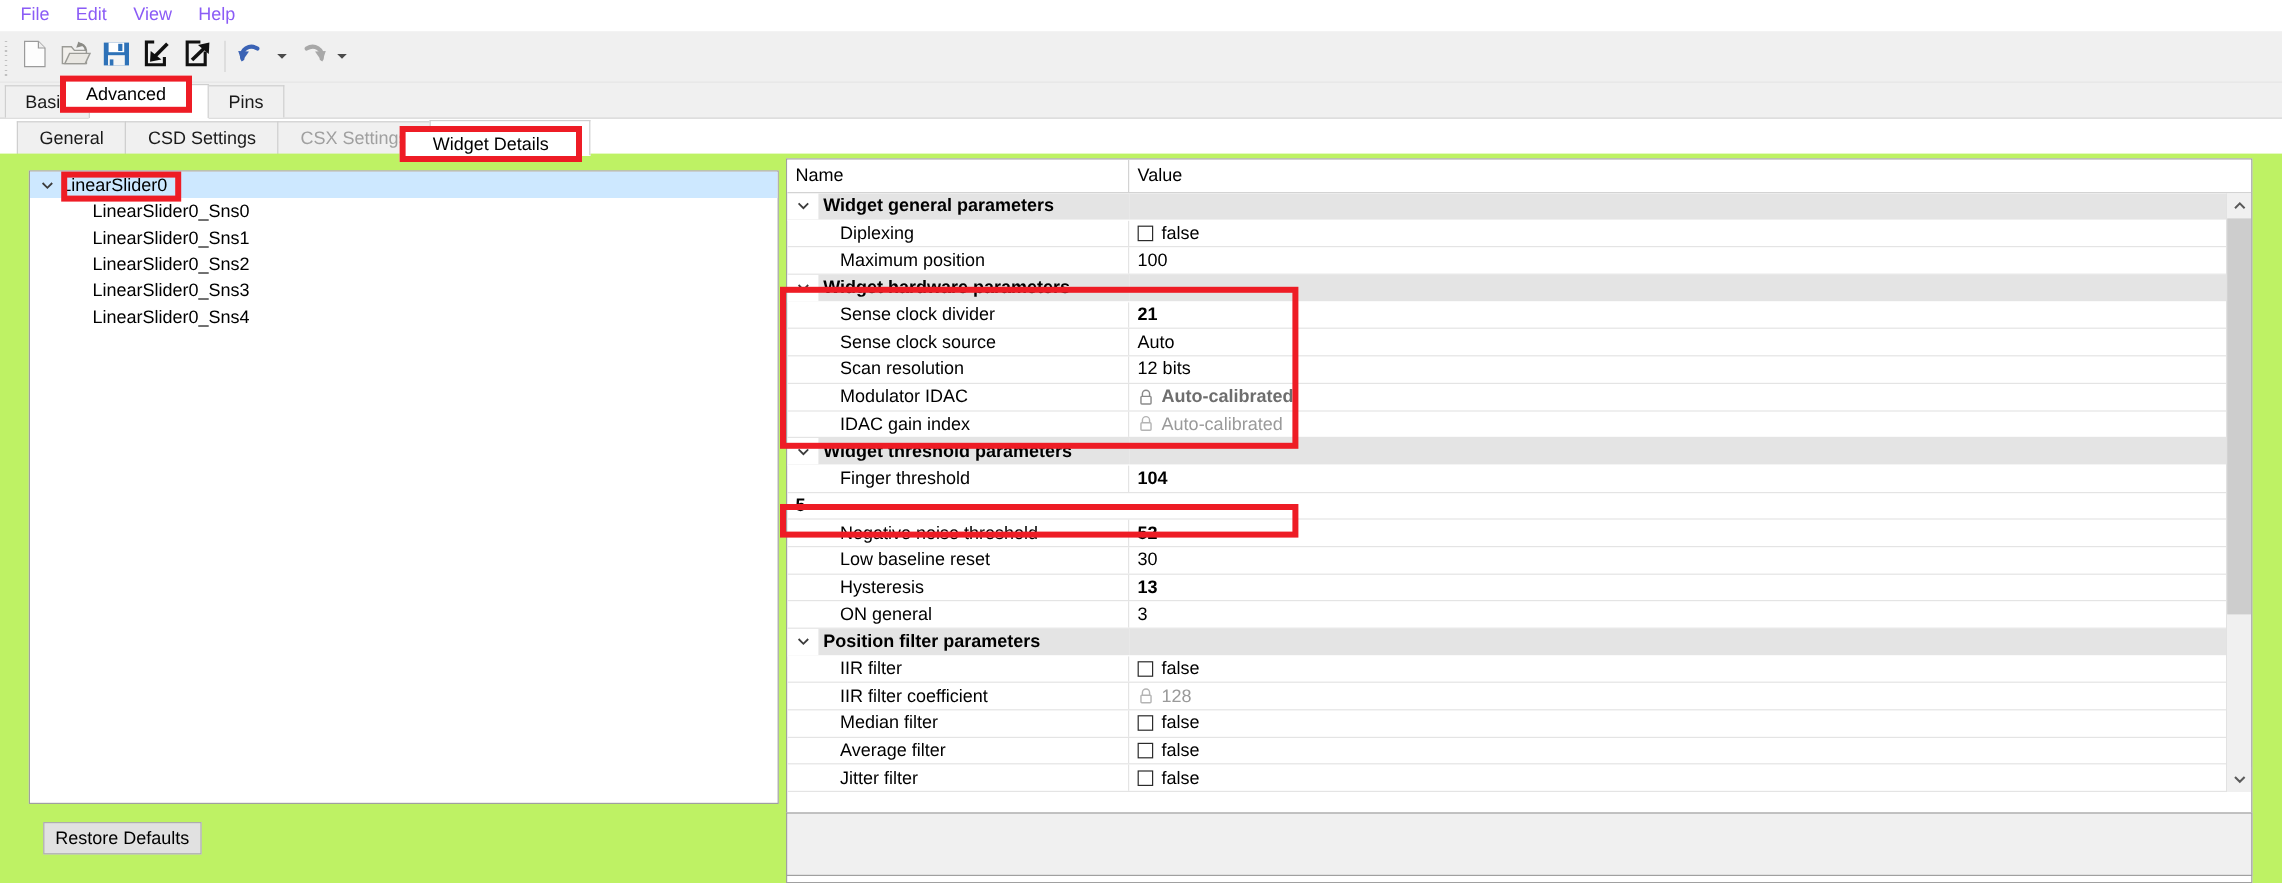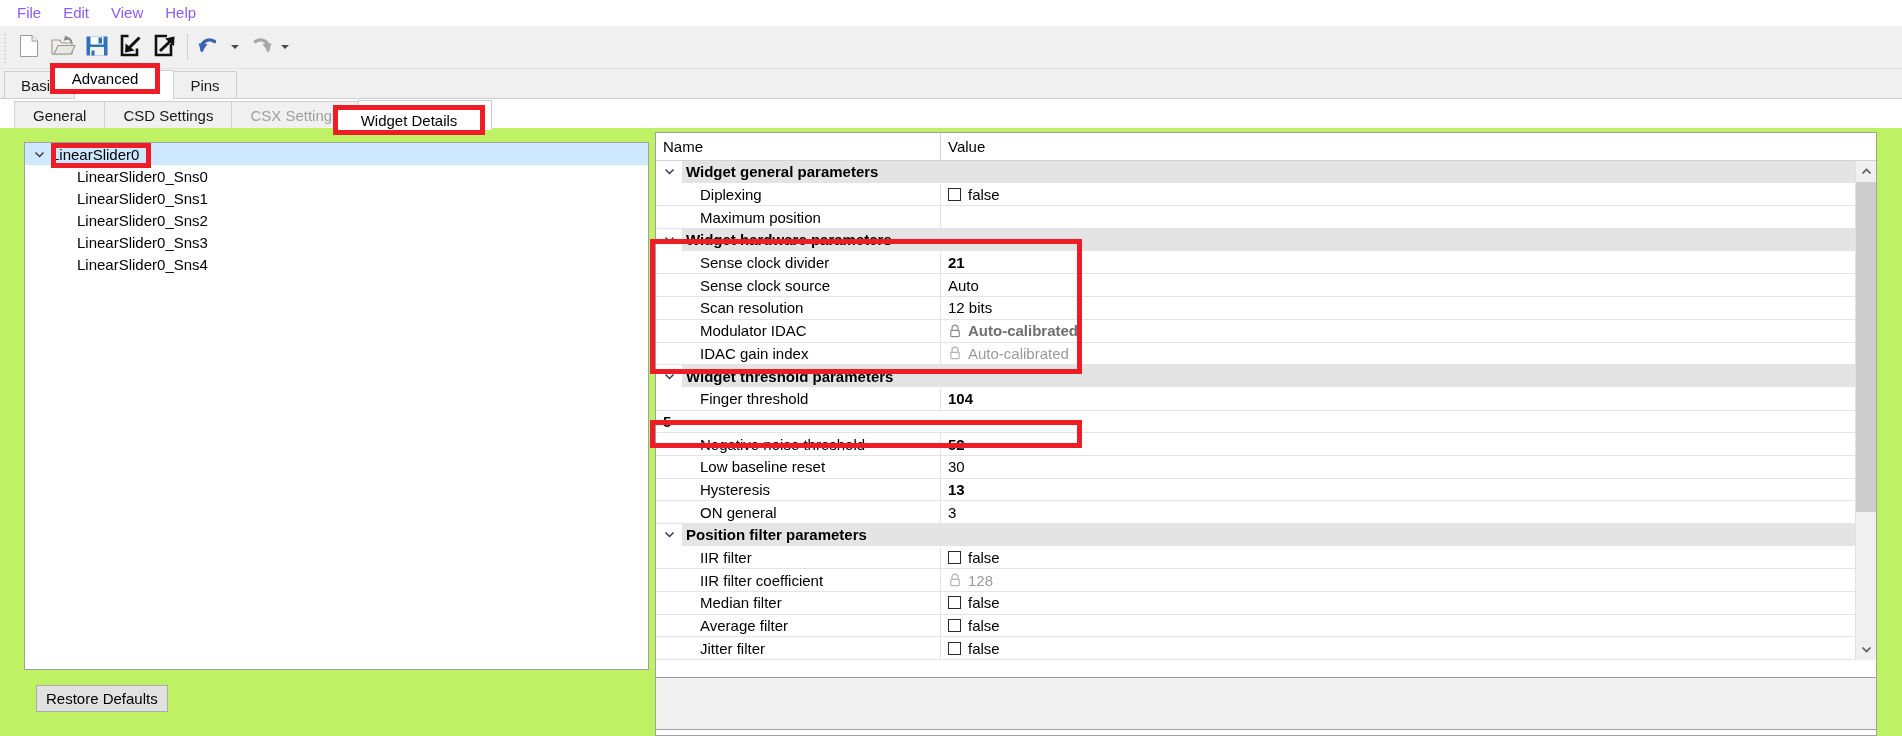--- a/index.html
+++ b/index.html
@@ -502,20 +502,23 @@
           <div class="cvalue">
             <span class="cb"></span>
             <span>false</span>
           </div>
         </div>
         <div class="grow">
           <div class="cname">
             <span class="param-indent"></span>
             <span class="param-name">Maximum position</span>
           </div>
+          <div class="cvalue">
+            <span class="">100</span>
+          </div>
         </div>
         <div class="grow group">
           <div class="cname">
             <span class="group-chev">
               <svg width="11" height="11" viewBox="0 0 11 11">
                 <path d="M1.5 3.5 L5.5 7.5 L9.5 3.5" fill="none" stroke="#3c3c3c" stroke-width="1.5"></path>
               </svg>
             </span>
             <span class="group-title">Widget hardware parameters</span>
           </div>

